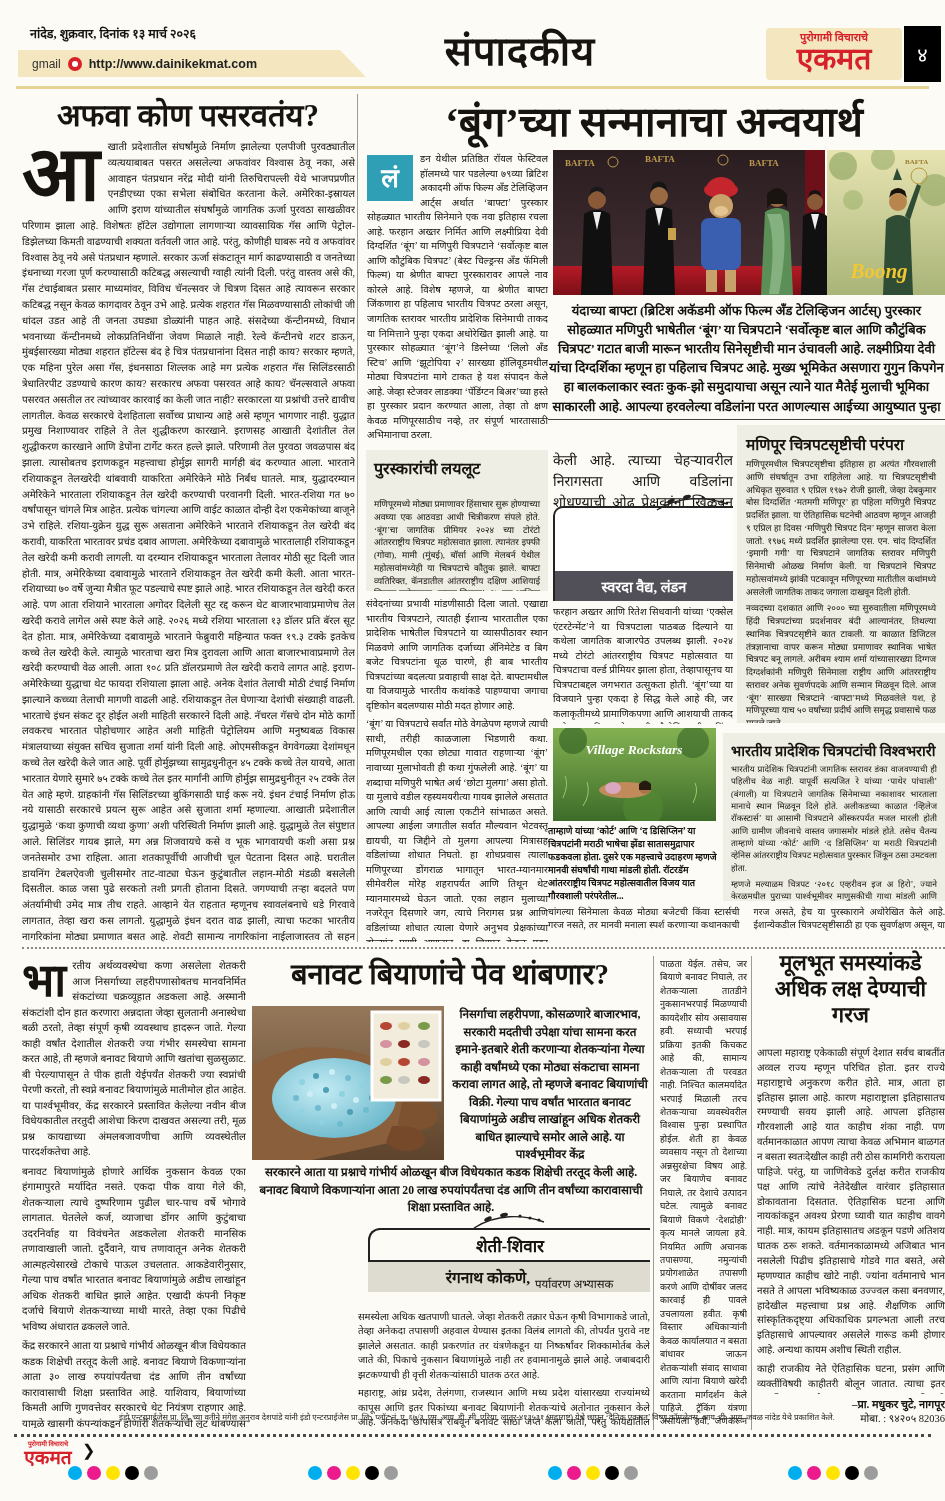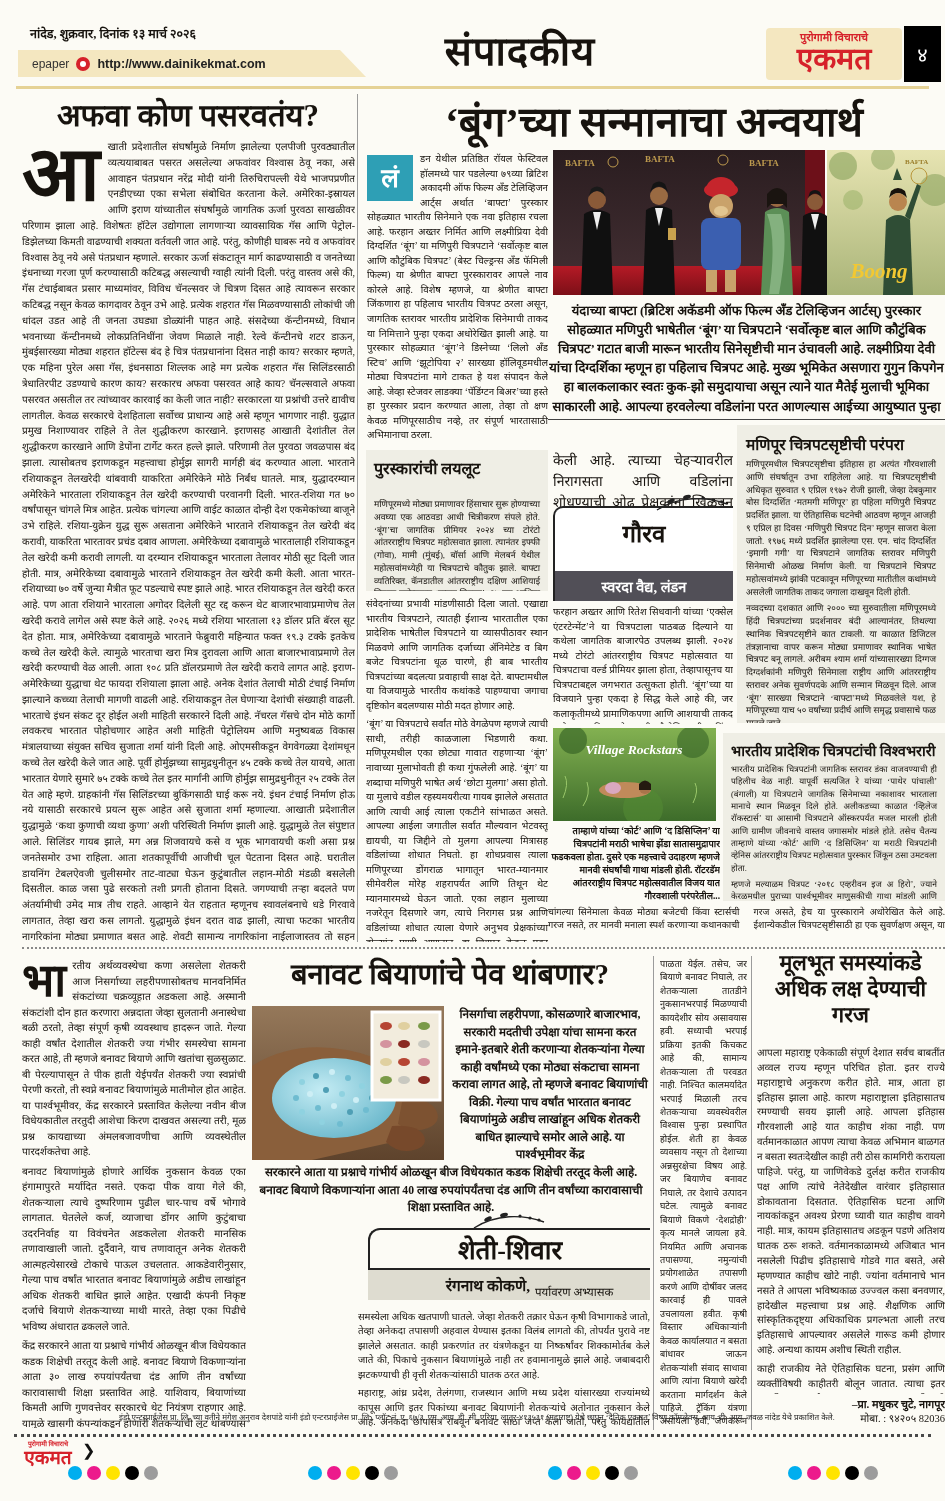--- a/index.html
+++ b/index.html
@@ -54,37 +54,37 @@
   .gaurav .ttl { text-align:center; font-size:24px; font-weight:bold; padding-top:8px; }
   .gaurav .bar { position:absolute; left:0; bottom:0; width:100%; height:30px; background:#514f57;
                  color:#fff; display:flex; align-items:center; justify-content:center;
                  font-size:14.5px; font-weight:bold; }
   .branch { position:absolute; }
   .col2b { left:553px; top:605px; width:180px; height:119px; font-size:9.7px; line-height:1.5; }
   .manipur { left:737px; top:425px; width:208px; height:298px; padding:8px 9px; }
   .manipur h3 { font-size:15.5px; margin-bottom:3px; }
   .village { left:553px; top:728px; width:163px; height:93px; }
   .village-cap { left:548px; top:825px; width:172px; height:76px; font-size:9.3px; font-weight:bold;
-                 text-align:right; line-height:1.4; }
+                 text-align:left; line-height:1.4; }
   .regional { left:723px; top:733px; width:222px; height:168px; padding:7px 8px; }
   .regional h3 { font-size:14.5px; margin-bottom:3px; }
   .outro { left:548px; top:906px; width:397px; height:38px; font-size:9.3px; line-height:1.4;
            column-count:2; column-gap:14px; }
   
   .band-rule { left:22px; top:947px; width:923px; border-top:2px dotted #888; }
   .seedsA { left:22px; top:958px; width:224px; height:470px; font-size:10.2px; line-height:1.52; }
   .seeds-h { left:250px; top:953px; width:400px; text-align:center; font-size:29px; font-weight:bold; }
   .seeds-img { left:252px; top:1006px; width:192px; height:154px; }
   .seeds-intro { left:450px; top:1006px; width:200px; height:154px; font-weight:bold; font-size:11.7px;
                  line-height:1.5; text-align:center; }
   .seeds-cap { left:252px; top:1164px; width:398px; height:54px; font-weight:bold; font-size:11.7px;
                text-align:center; line-height:1.5; }
   .sheti { left:368px; top:1228px; width:282px; height:76px; }
-  .sheti .ttl { border:2px solid #222; border-right:none; border-radius:12px 0 0 0; height:42px;
-                display:flex; align-items:center; justify-content:center; font-size:26px; font-weight:bold; }
+  .sheti .ttl { border:2px solid #222; border-right:none; border-radius:12px 0 0 0; height:34px;
+                display:flex; align-items:center; justify-content:center; font-size:17px; font-weight:bold; }
   .sheti .bar { background:#dedcd0; height:30px; display:flex; align-items:center; justify-content:center; gap:5px;padding-left:41px; }
   .sheti .nm { font-size:15.5px; font-weight:bold; }
   .sheti .rl { font-size:11.5px;margin-top:12px; }
   .seedsB { left:358px; top:1310px; width:292px; height:118px; font-size:9.8px; line-height:1.48; }
   .seedsC { left:660px; top:958px; width:87px; height:470px; font-size:9.1px; line-height:1.48; }
   .mool-h { left:756px; top:951px; width:189px; text-align:center; font-size:21.5px; font-weight:bold; line-height:1.2; }
   .mool-b { left:757px; top:1046px; width:188px; height:348px; font-size:9.9px; line-height:1.5; }
   .mool-sig { left:757px; top:1396px; width:188px; text-align:right; font-size:11px; font-weight:bold; }
   .mool-ph { text-align:right; font-size:10.5px; font-weight:normal; }
   
@@ -96,21 +96,21 @@
   .imprint { left:96px; top:1412px; width:838px; font-size:8.1px; line-height:1.55; color:#1d1d1d;margin-left:23px; }
   .cmyk { left:0; top:1466px; width:945px; display:flex; justify-content:center; gap:150px; }
   .cmyk .grp { display:flex; gap:5px; }
   .dot { width:14px; height:14px; border-radius:50%; }
 </style>
 </head>
 <body>
 
 <div class="abs dateline">नांदेड, शुक्रवार, दिनांक १३ मार्च २०२६</div>
 <div class="abs epaper">
-  <span class="lbl">epaper</span>
+  <span class="lbl">gmail</span>
   <span class="ep-icon"></span>
   <span class="url">http://www.dainikekmat.com</span>
 </div>
 <div class="abs section-title">संपादकीय</div>
 <div class="abs masthead">
   <div class="tg">पुरोगामी विचाराचे</div>
   <div class="nm">एकमत</div>
 </div>
 <div class="abs pageno">४</div>
 <div class="abs header-rule"></div>
@@ -219,21 +219,20 @@
 
 <div class="abs gaurav">
   <svg class="branch" style="top:-16px; right:4px;" width="74" height="22" viewBox="0 0 74 22">
     <path d="M2 18 C24 4 50 4 72 12" stroke="#222" fill="none" stroke-width="1.4"></path>
     <ellipse cx="16" cy="9" rx="4" ry="2" fill="#222" transform="rotate(-25 16 9)"></ellipse>
     <ellipse cx="32" cy="5" rx="4" ry="2" fill="#222" transform="rotate(-15 32 5)"></ellipse>
     <circle cx="48" cy="6" r="1.6" fill="#222"></circle>
       <circle cx="58" cy="8" r="1.6" fill="#222"></circle>
       <circle cx="67" cy="10" r="1.6" fill="#222"></circle>
   </svg>
-  <div class="ttl">गौरव</div>
   <div class="bar">स्वरदा वैद्य, लंडन</div>
 </div>
 
 <div class="abs col2b just hide-ov">
   <p>फरहान अख्तर आणि रितेश सिधवानी यांच्या ‘एक्सेल एंटरटेन्मेंट’ने या चित्रपटाला पाठबळ दिल्याने या कथेला जागतिक बाजारपेठ उपलब्ध झाली. २०२४ मध्ये टोरंटो आंतरराष्ट्रीय चित्रपट महोत्सवात या चित्रपटाचा वर्ल्ड प्रीमियर झाला होता, तेव्हापासूनच या चित्रपटाबद्दल जगभरात उत्सुकता होती. ‘बूंग’च्या या विजयाने पुन्हा एकदा हे सिद्ध केले आहे की, जर कलाकृतीमध्ये प्रामाणिकपणा आणि आशयाची ताकद असेल, तर तिला कोणत्याही भौगोलिक सीमा किंवा भाषेचे अडथळे रोखू शकत नाहीत. दुर्गम भागातील कथा जेव्हा लंडनच्या व्यासपीठावर सन्मानित केली जाते, तेव्हा ती वैश्विक बनते. चित्रपटाची भाषा जरी मणिपुरी असली, तरी त्यातील मुलाचे प्रेम, आईची ओढ आणि कुटुंबाला एकत्र पाहण्याचे स्वप्न या भावना सार्वत्रिक</p>
 </div>
 
 <div class="abs graybox manipur hide-ov">
   <h3>मणिपूर चित्रपटसृष्टीची परंपरा</h3>
   <div class="boxbody just">
@@ -331,21 +330,21 @@
     <ellipse cx="134" cy="56" rx="6" ry="4" fill="#e0d0a0"></ellipse>
       <ellipse cx="152" cy="56" rx="6" ry="4" fill="#b64533"></ellipse>
       <ellipse cx="172" cy="56" rx="6" ry="4" fill="#d4939f"></ellipse>
     <ellipse cx="134" cy="74" rx="6" ry="4" fill="#7a9a48"></ellipse>
       <ellipse cx="152" cy="74" rx="6" ry="4" fill="#c8c8c0"></ellipse>
       <ellipse cx="172" cy="74" rx="6" ry="4" fill="#8a2a22"></ellipse>
   </svg>
 </div>
 
 <div class="abs seeds-intro hide-ov">निसर्गाचा लहरीपणा, कोसळणारे बाजारभाव, सरकारी मदतीची उपेक्षा यांचा सामना करत इमाने-इतबारे शेती करणाऱ्या शेतकऱ्यांना गेल्या काही वर्षांमध्ये एका मोठ्या संकटाचा सामना करावा लागत आहे, तो म्हणजे बनावट बियाणांची विक्री. गेल्या पाच वर्षांत भारतात बनावट बियाणांमुळे अडीच लाखांहून अधिक शेतकरी बाधित झाल्याचे समोर आले आहे. या पार्श्वभूमीवर केंद्र</div>
-<div class="abs seeds-cap hide-ov">सरकारने आता या प्रश्नाचे गांभीर्य ओळखून बीज विधेयकात कडक शिक्षेची तरतूद केली आहे. बनावट बियाणे विकणाऱ्यांना आता 40 लाख रुपयांपर्यंतचा दंड आणि तीन वर्षांच्या कारावासाची शिक्षा प्रस्तावित आहे.</div>
+<div class="abs seeds-cap hide-ov">सरकारने आता या प्रश्नाचे गांभीर्य ओळखून बीज विधेयकात कडक शिक्षेची तरतूद केली आहे. बनावट बियाणे विकणाऱ्यांना आता 20 लाख रुपयांपर्यंतचा दंड आणि तीन वर्षांच्या कारावासाची शिक्षा प्रस्तावित आहे.</div>
 
 <div class="abs sheti">
   <svg class="branch" style="top:-18px; left:104px;" width="74" height="22" viewBox="0 0 74 22">
     <path d="M2 18 C24 4 50 4 72 12" stroke="#222" fill="none" stroke-width="1.4"></path>
     <ellipse cx="16" cy="9" rx="4" ry="2" fill="#222" transform="rotate(-25 16 9)"></ellipse>
     <ellipse cx="32" cy="5" rx="4" ry="2" fill="#222" transform="rotate(-15 32 5)"></ellipse>
     <circle cx="48" cy="6" r="1.6" fill="#222"></circle>
       <circle cx="58" cy="8" r="1.6" fill="#222"></circle>
       <circle cx="67" cy="10" r="1.6" fill="#222"></circle>
   </svg>

